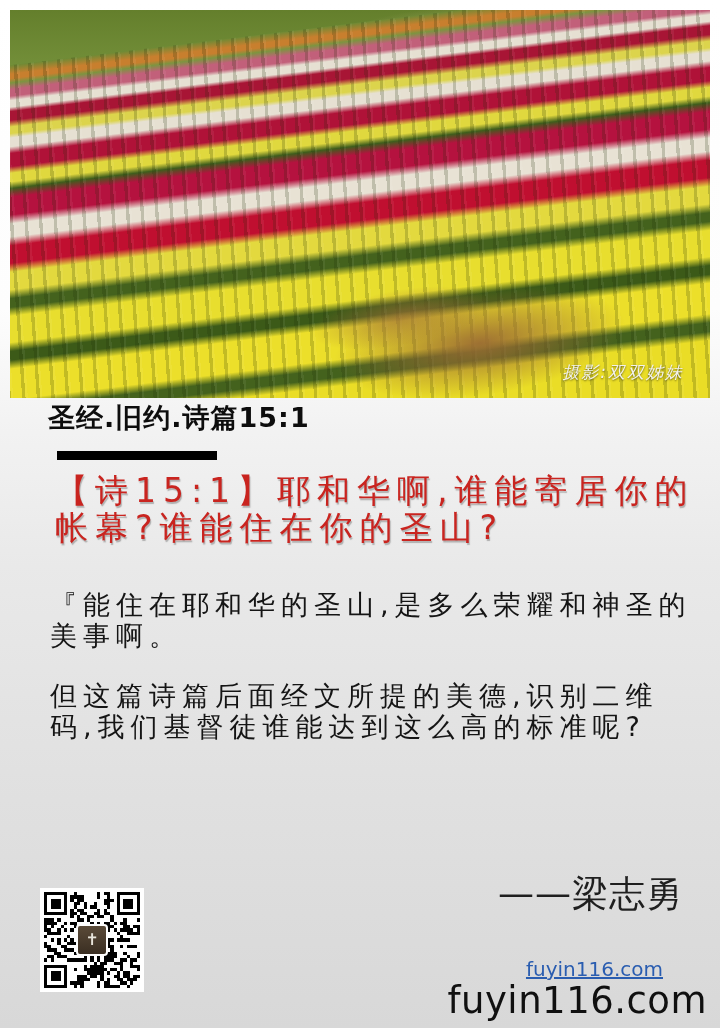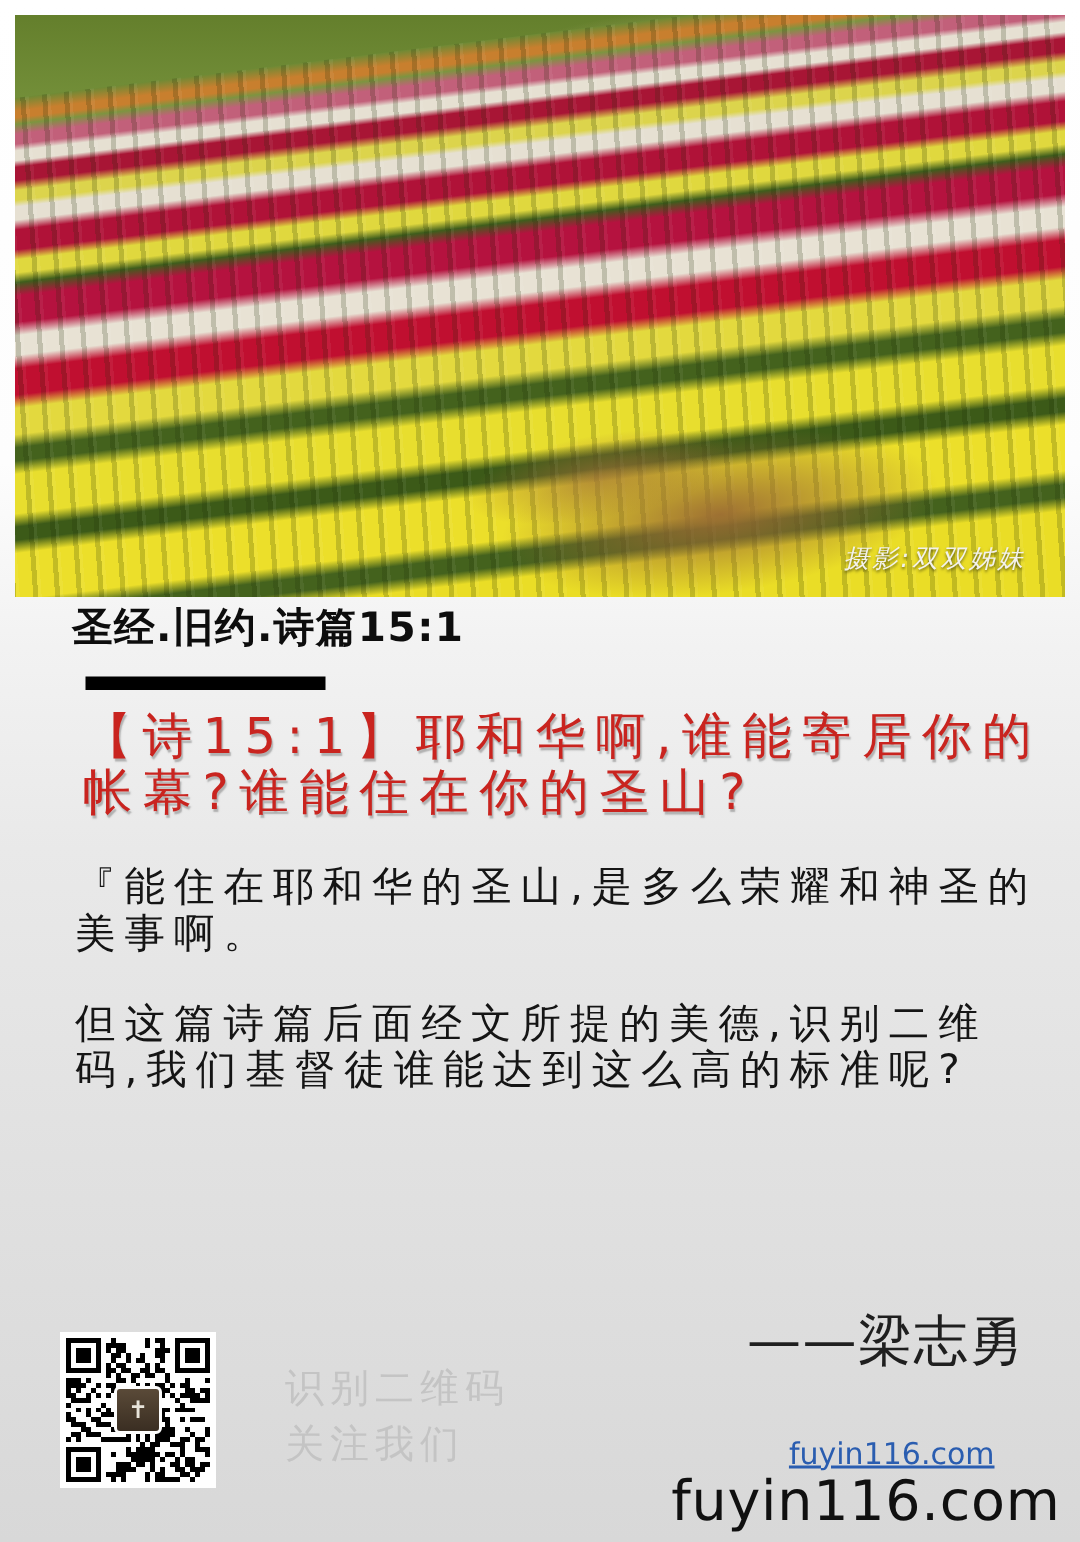--- a/index.html
+++ b/index.html
@@ -70,21 +70,21 @@
   .verse {
     position:absolute; left:55px; top:472px; width:648px;
     color:#c9241f; font-size:33px; font-weight:normal;
     line-height:37px; letter-spacing:7px;
     text-shadow:1px 2px 1px rgba(125,125,125,0.55);
   }
   .body-text {
     position:absolute; left:50px; top:576px; width:655px;
     color:#151515; font-size:27px; line-height:31px; letter-spacing:6px;
   }
-  .body-text p { margin:0 0 29px 0; }
+  .body-text p { margin:13px 0 29px 0; }
   .signature {
     position:absolute; right:37px; top:870px;
     font-size:36px; color:#1f1f1f; letter-spacing:1px;
   }
 
   
   .qr {
     position:absolute; left:40px; top:888px; width:104px; height:104px;
     background:#fff; padding:4px;
   }
@@ -154,21 +154,17 @@
         <rect x="2" y="2" width="3" height="3"></rect>
           <rect x="24" y="2" width="3" height="3"></rect>
           <rect x="2" y="24" width="3" height="3"></rect>
       </g>
     </svg>
     <div class="qr-logo">
       <span>✝</span>
     </div>
   </div>
 
-  <div class="qr-hint">
-    <div>识别二维码</div>
-    <div>关注我们</div>
-  </div>
 
   <div class="link-small">fuyin116.com</div>
   <div class="site-big">fuyin116.com</div>
 
 </div>
 
 </body></html>

